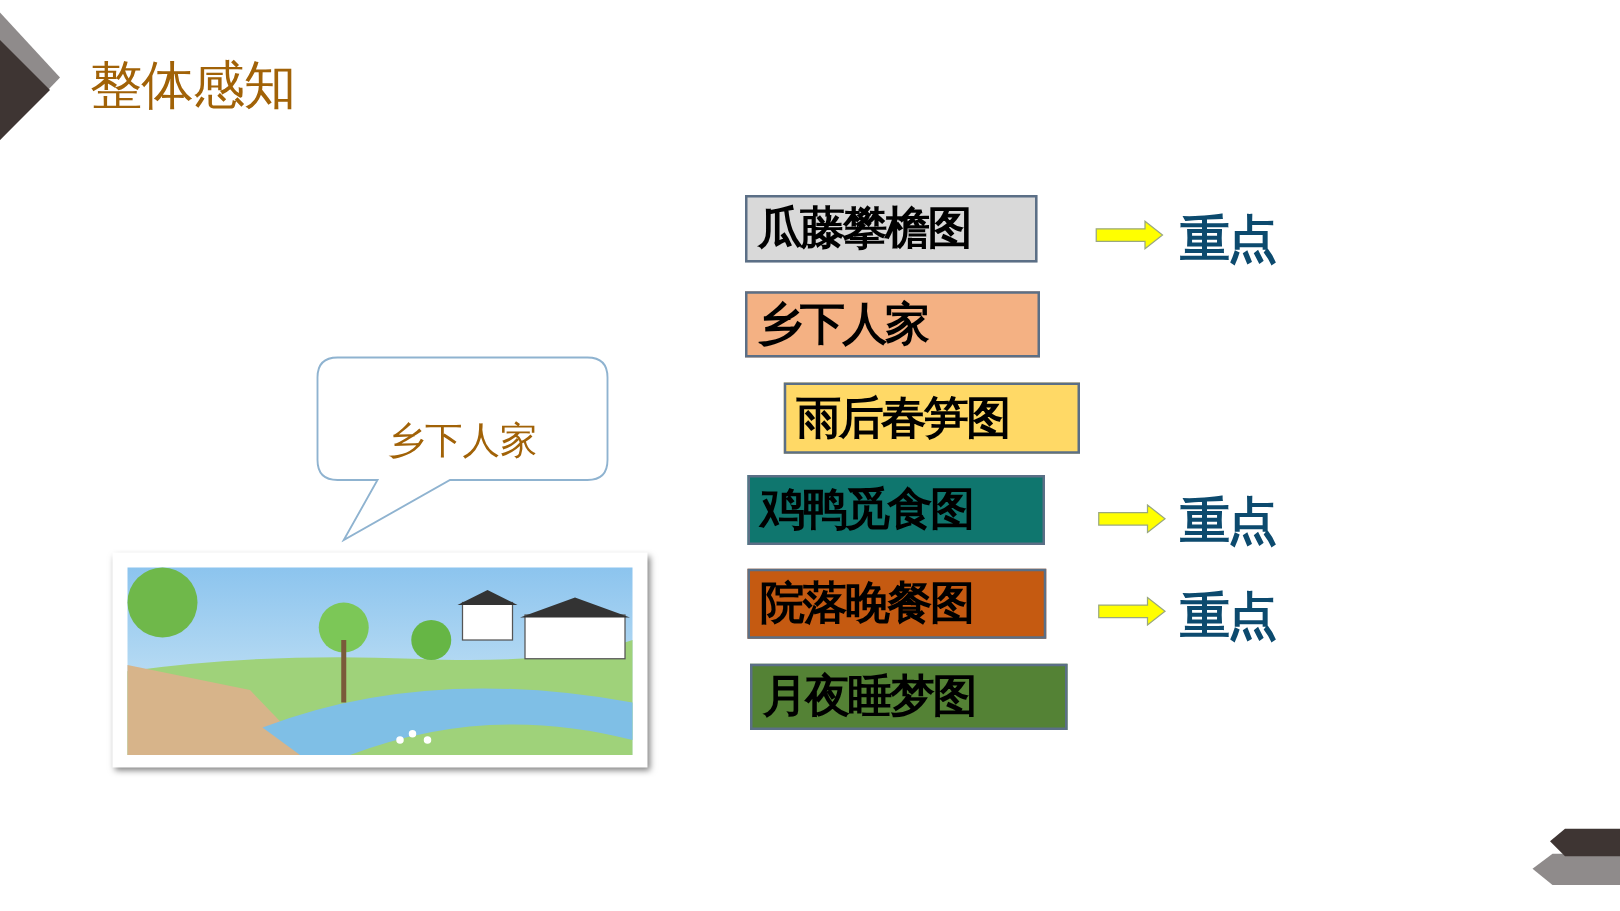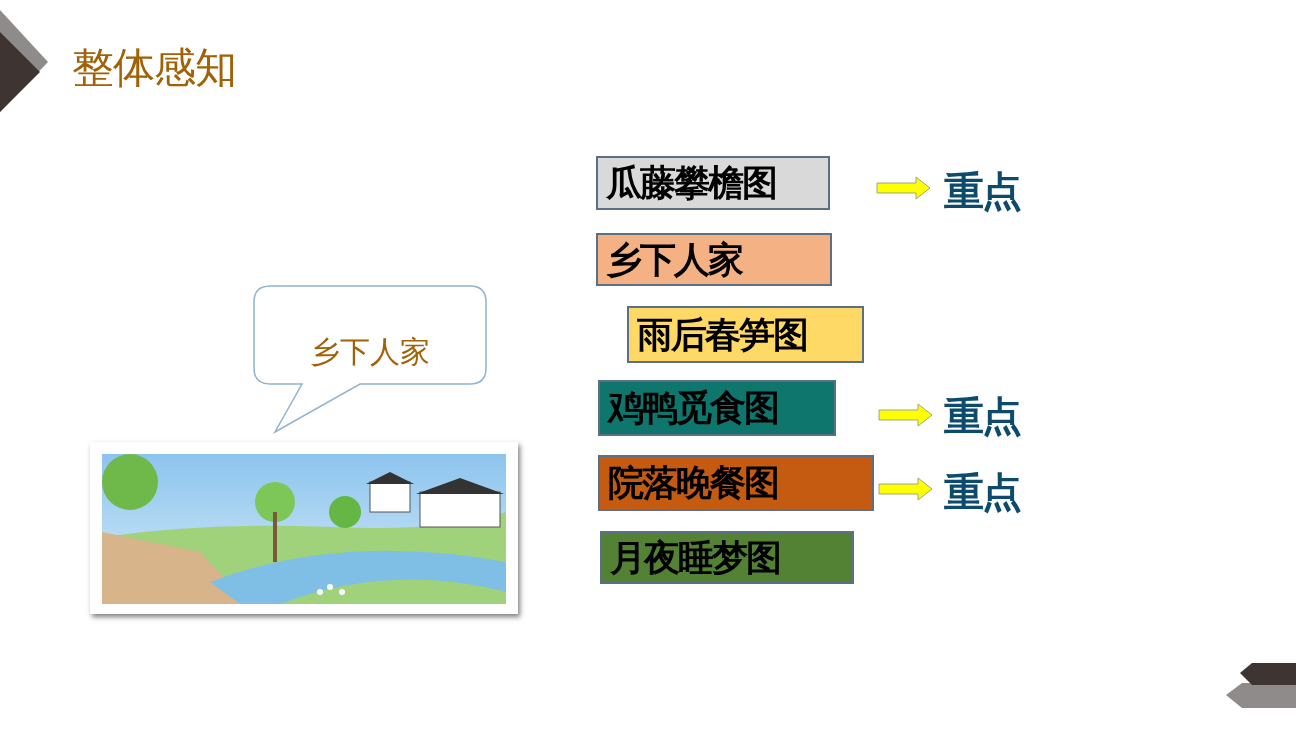--- a/index.html
+++ b/index.html
@@ -65,21 +65,21 @@
 </div>
 <div class="card" style="left:596px;top:233px;width:236px;height:53px;background:#f4b183;">
   <span>乡下人家</span>
 </div>
 <div class="card" style="left:599px;top:306px;width:237px;height:57px;background:#ffd966;margin-left:28px;">
   <span>雨后春笋图</span>
 </div>
 <div class="card" style="left:598px;top:380px;width:238px;height:56px;background:#0f766e;">
   <span>鸡鸭觅食图</span>
 </div>
-<div class="card" style="left:598px;top:455px;width:276px;height:56px;background:#c55a11;text-align:right;">
+<div class="card" style="left:598px;top:455px;width:239px;height:56px;background:#c55a11;text-align:right;">
   <span>院落晚餐图</span>
 </div>
 <div class="card" style="left:600px;top:531px;width:254px;height:53px;background:#548235;">
   <span>月夜睡梦图</span>
 </div>
 
 <svg class="arrow" style="left:876px;top:176px" viewBox="0 0 56 24">
   <polygon points="1,7 40,7 40,1 54,12 40,23 40,17 1,17" fill="#ffff00" stroke="#9aa880" stroke-width="1"></polygon>
 </svg>
 <div class="key" style="left:944px;top:164px">重点</div>

